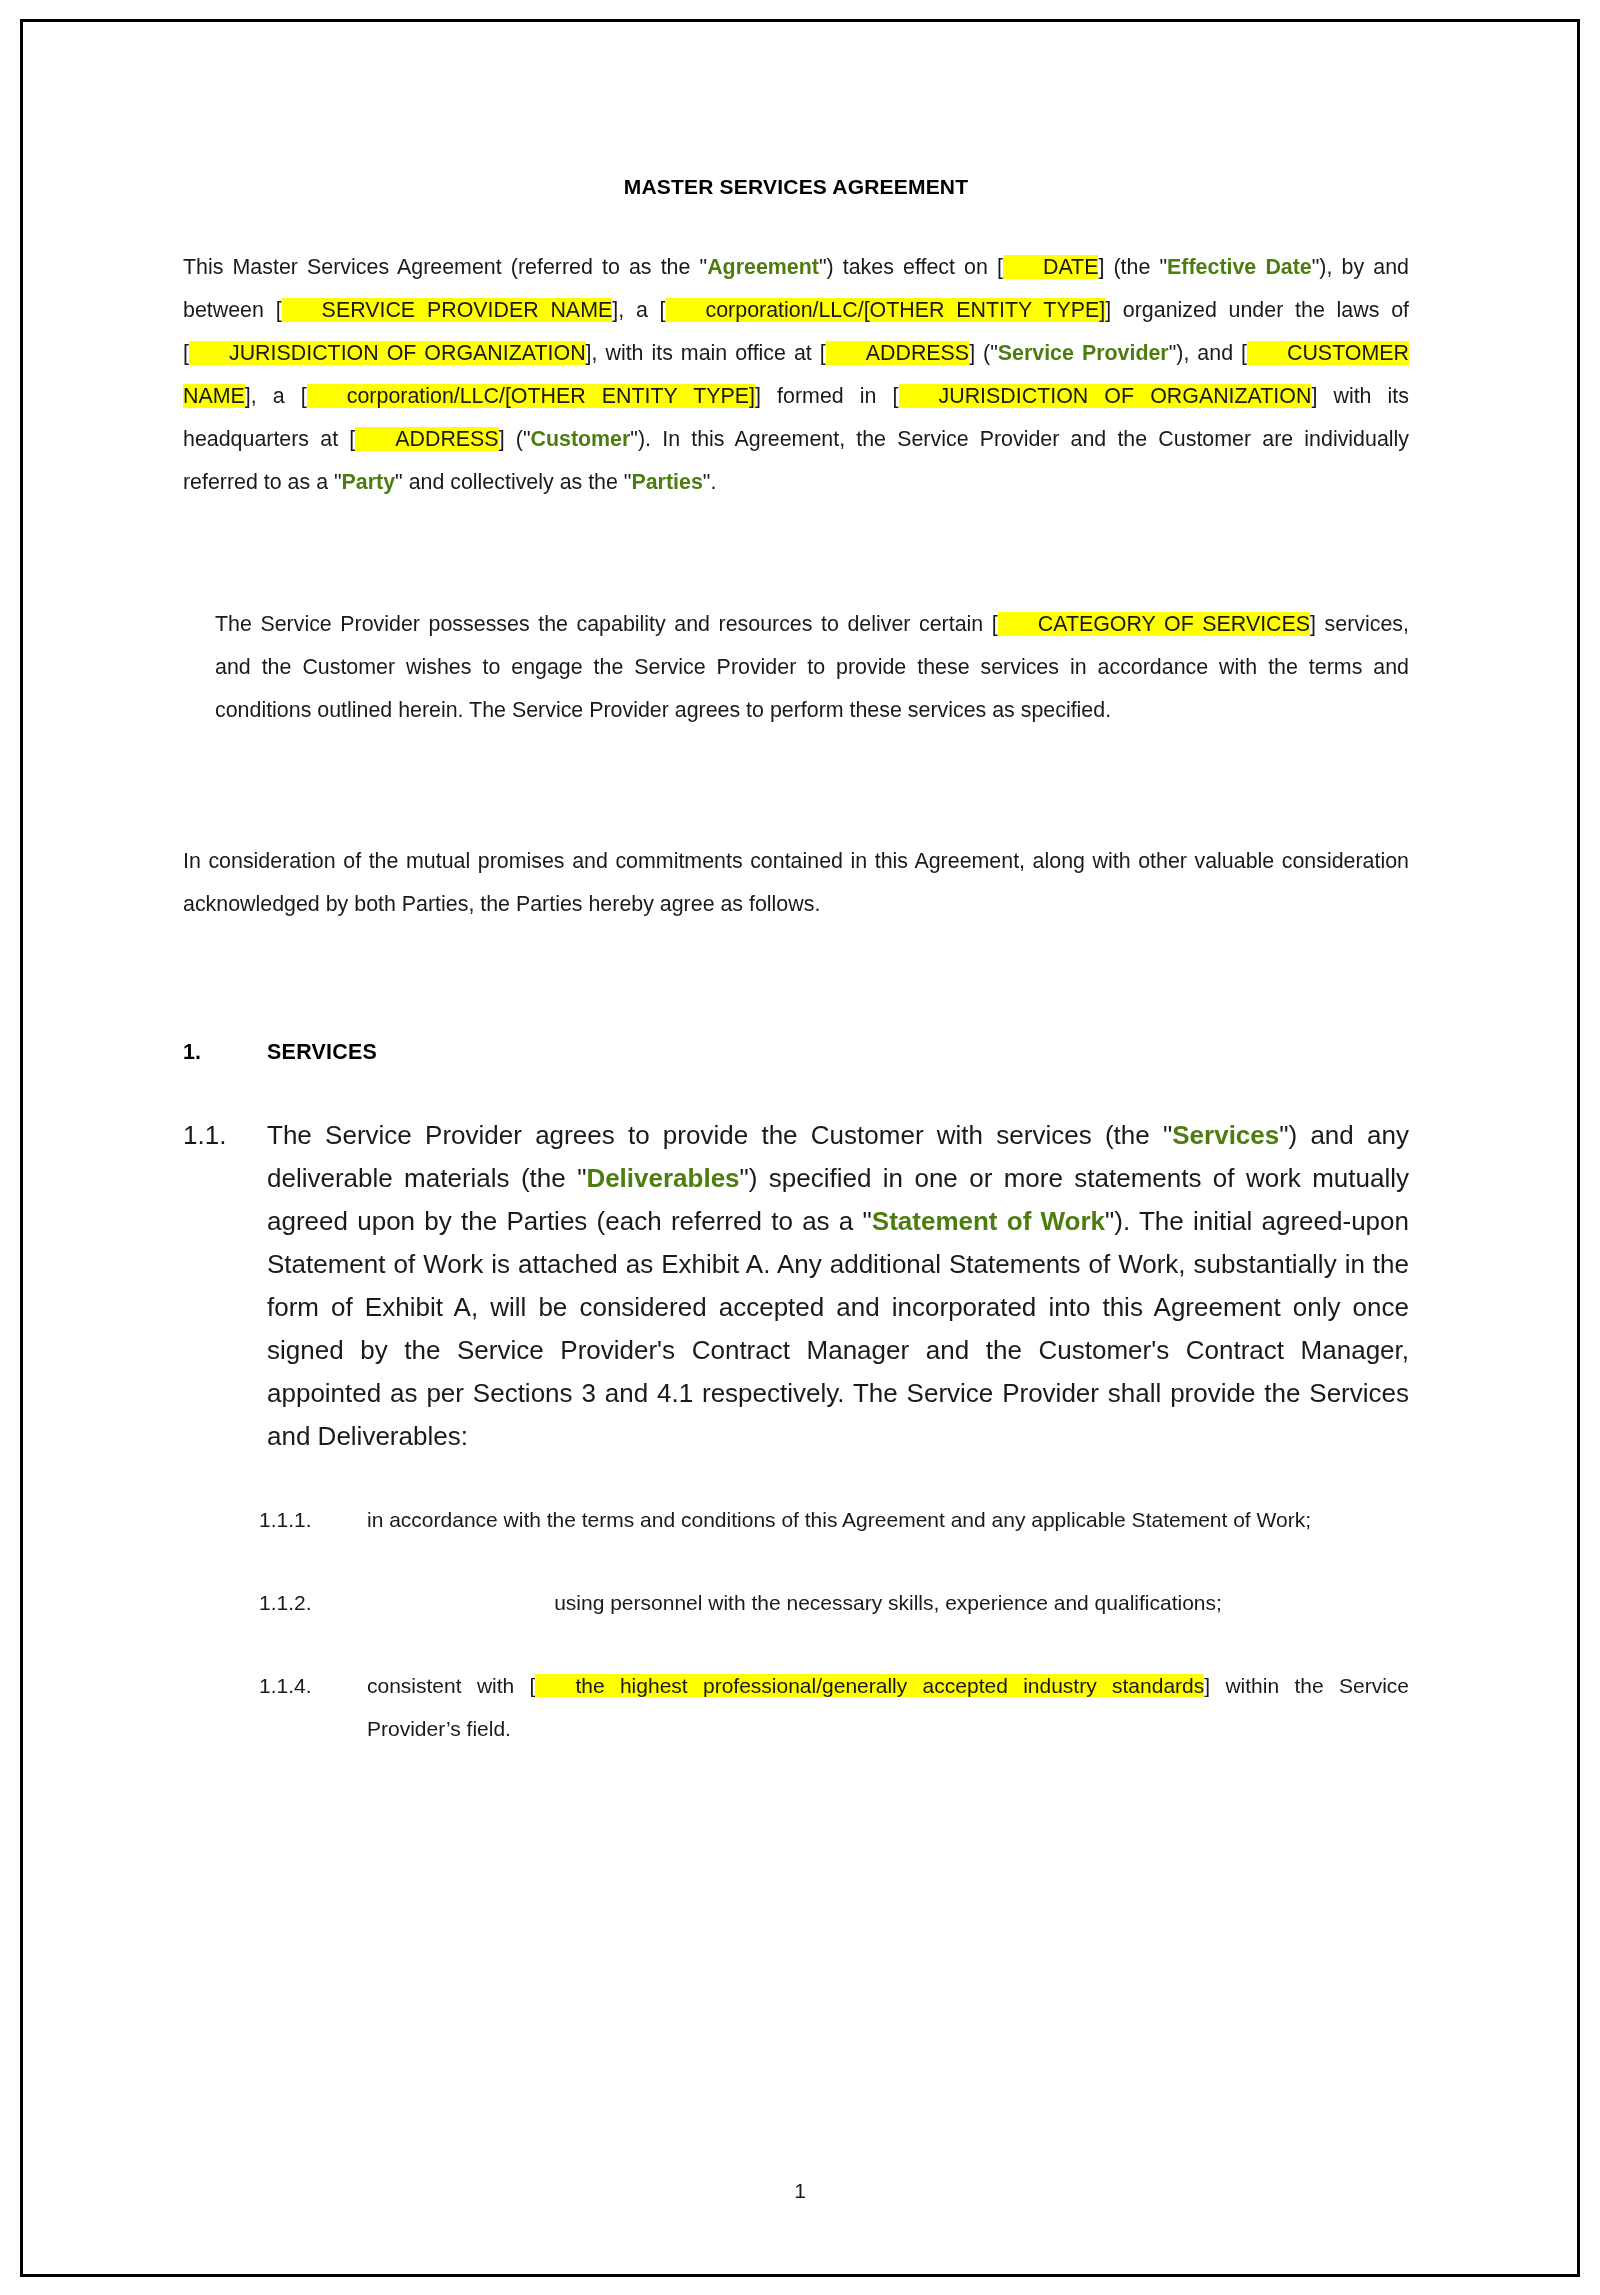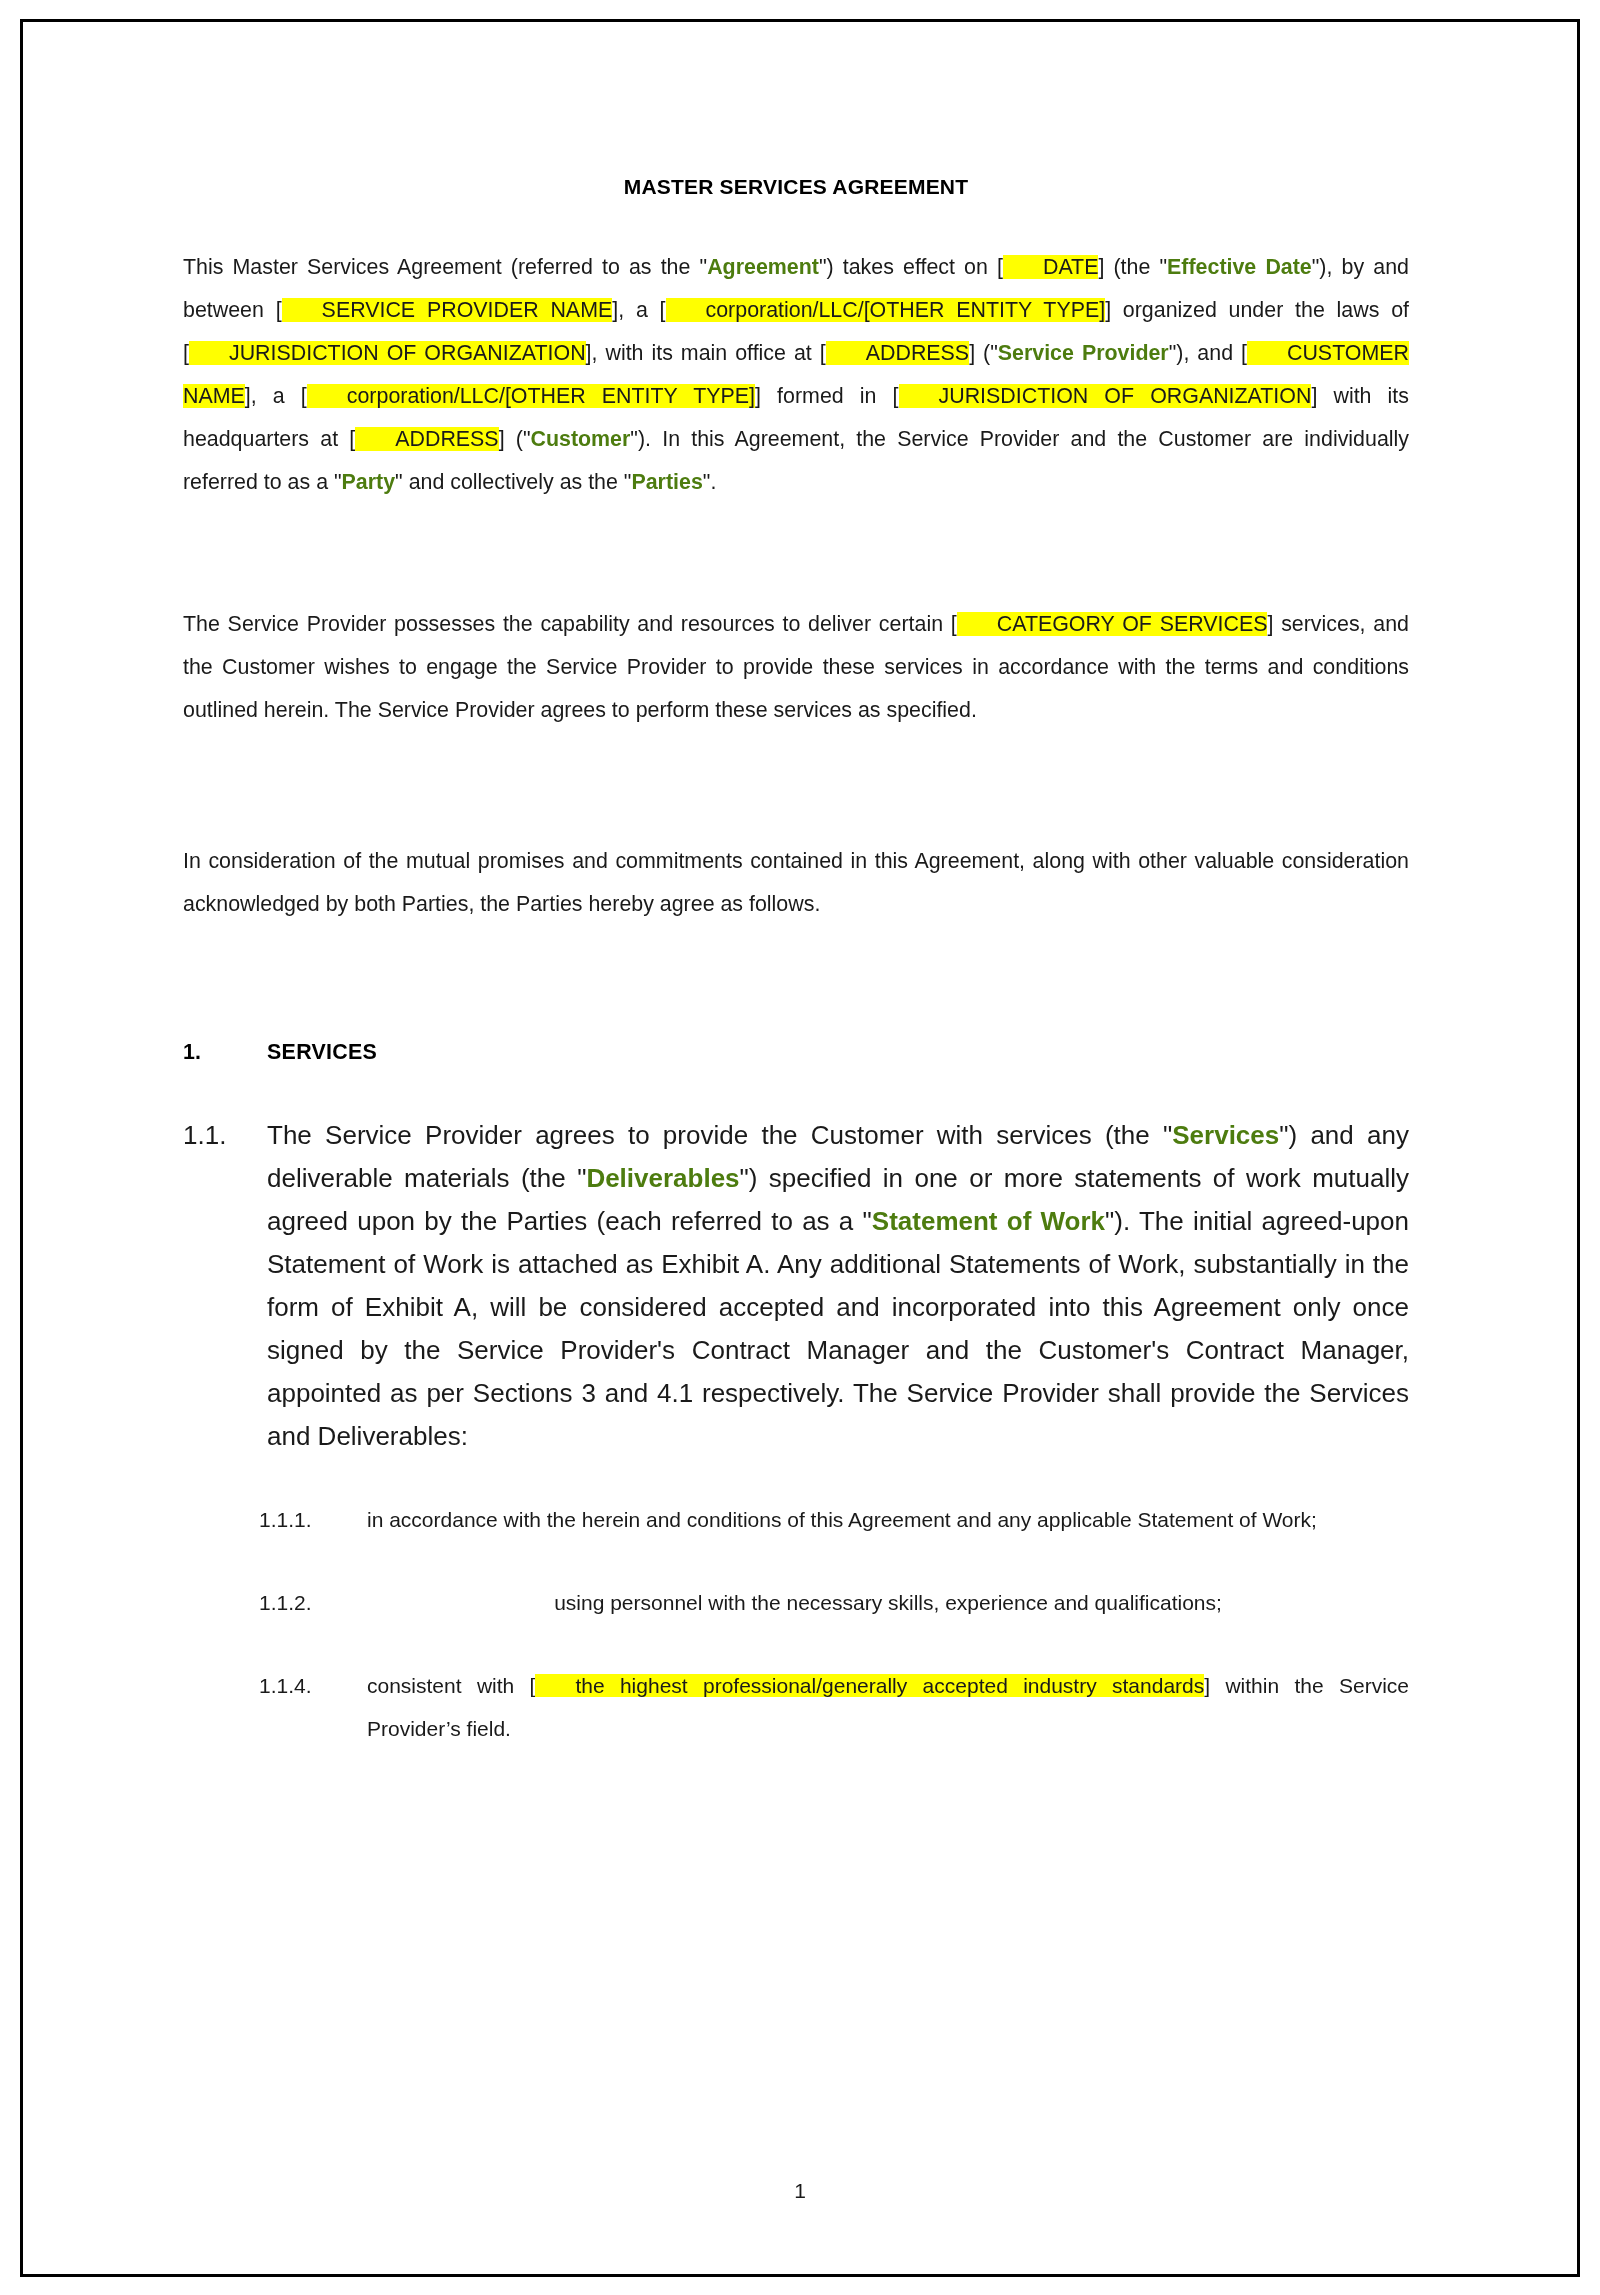--- a/index.html
+++ b/index.html
@@ -34,21 +34,21 @@
     margin: 27px 0 0 0;
   }
   p.para {
     font-size: 21.4px;
     line-height: 43px;
     color: #1a1a1a;
     text-align: justify;
     margin: 47px 0 0 0;
     text-justify: inter-word;
   }
-  p.para.gap-lg { margin-top: 99px; }
+  p.para.gap-lg { margin-top: 99px; margin-left: 32px; }
   p.para.gap-xl { margin-top: 108px; }
   .hl {
     background: #ffff00;
     padding-left: 40px;
   }
   b, .bold { font-weight: bold; color: #4d7c0f; }
 
   .section-head {
     display: flex;
     margin-top: 114px;
@@ -121,21 +121,21 @@
       <span class="label">SERVICES</span>
     </div>
 
     <div class="clause">
       <span class="num">1.1.</span>
       <span class="body"><span>The Service Provider agrees to provide the Customer with services (the "</span><b>Services</b><span>") and any deliverable materials (the "</span><b>Deliverables</b><span>") specified in one or more statements of work mutually agreed upon by the Parties (each referred to as a "</span><b>Statement of Work</b><span>"). The initial agreed-upon Statement of Work is attached as Exhibit A. Any additional Statements of Work, substantially in the form of Exhibit A, will be considered accepted and incorporated into this Agreement only once signed by the Service Provider's Contract Manager and the Customer's Contract Manager, appointed as per Sections 3 and 4.1 respectively. The Service Provider shall provide the Services and Deliverables:</span></span>
     </div>
 
     <div class="subclause">
       <span class="num">1.1.1.</span>
-      <span class="body">in accordance with the herein and conditions of this Agreement and any applicable Statement of Work;</span>
+      <span class="body">in accordance with the terms and conditions of this Agreement and any applicable Statement of Work;</span>
     </div>
 
     <div class="subclause nojust">
       <span class="num">1.1.2.</span>
       <span class="body">using personnel with the necessary skills, experience and qualifications;</span>
     </div>
 
 
     <div class="subclause">
       <span class="num">1.1.4.</span>

